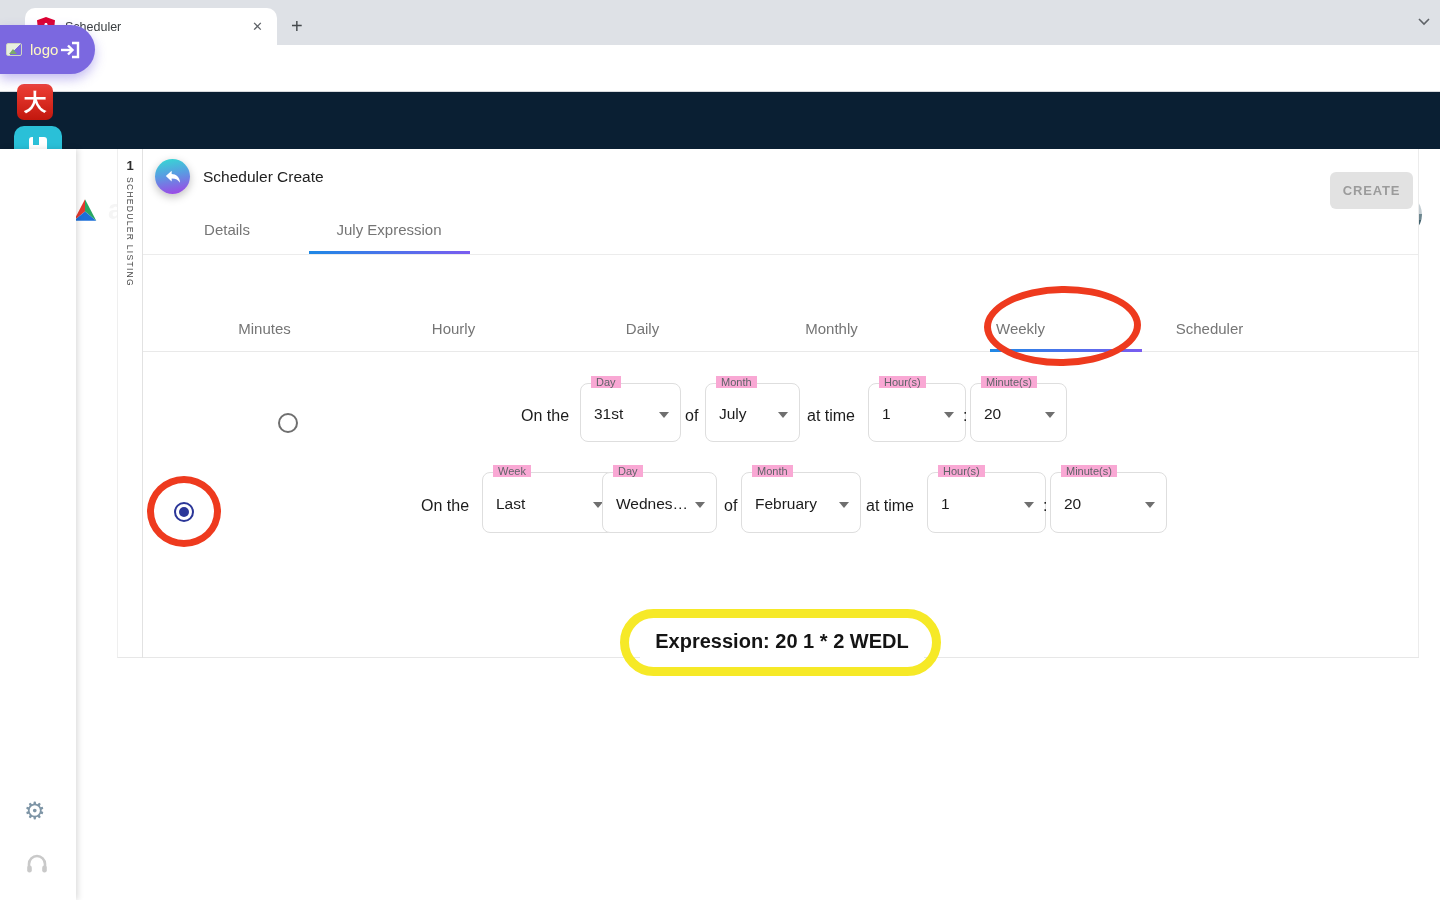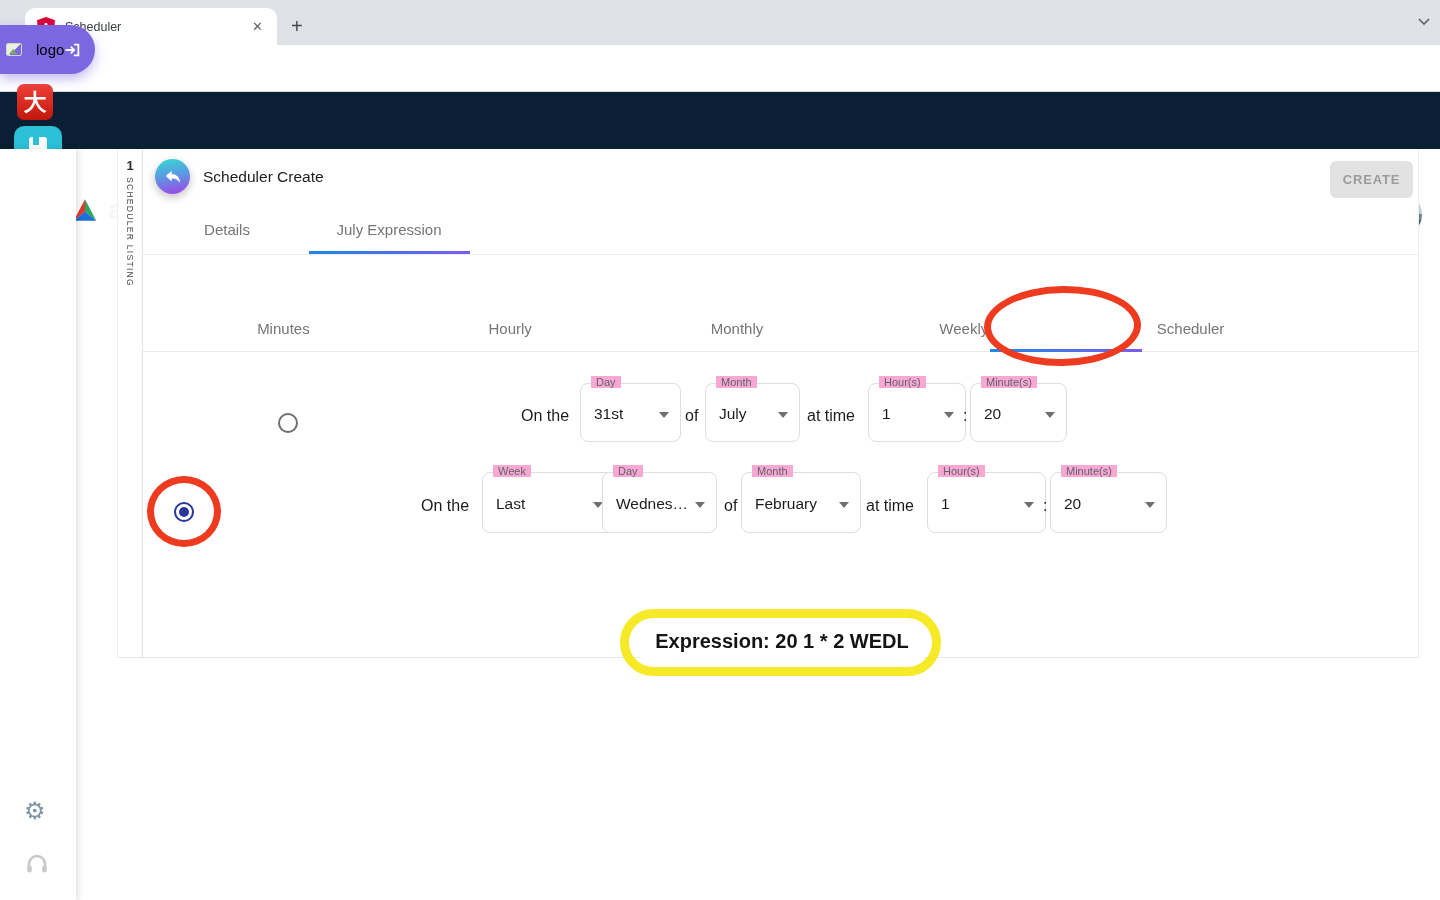--- a/index.html
+++ b/index.html
@@ -31,37 +31,37 @@
   #brand-text { color:#f5f5f5; font-size:27px; font-weight:bold; letter-spacing:0.5px; margin-left:8px; }
   #header-avatar { position:absolute; left:1377px; top:100px; width:45px; height:45px; border-radius:50%; overflow:hidden; cursor:pointer;
     background:linear-gradient(#c3cdd2 0 48%, #6b858e 48% 62%, #40606c 62% 100%); }
   #header-avatar:after { content:""; position:absolute; left:19px; top:12px; width:9px; height:22px; background:#8a8276; border-radius:4px 4px 2px 2px; }
 
   
   #sidebar { position:absolute; left:0; top:149px; width:76px; height:751px; background:#fff; box-shadow:2px 0 6px rgba(0,0,0,0.14); z-index:6; }
   #logo-pill { position:absolute; left:0; top:25px; width:95px; height:49px; background:#7b68e0; border-radius:0 26px 26px 0; box-shadow:0 5px 12px rgba(123,104,224,.45); display:flex; align-items:center; padding:0 14px 0 6px; cursor:pointer; z-index:7; }
   #broken-img { width:16px; height:13px; border:1px solid #cfd6c2; border-radius:2px; background:linear-gradient(135deg,#e8f0e0 55%, transparent 56%); position:relative; flex:0 0 auto; }
   #broken-img:after { content:""; position:absolute; left:2px; bottom:1px; width:0; height:0; border-left:4px solid transparent; border-right:4px solid transparent; border-bottom:5px solid #7ca96b; }
-  #logo-alt { color:#000000; font-size:15px; margin-left:14px; flex:1; }
+  #logo-alt { color:#fef9c3; font-size:15px; margin-left:8px; flex:1; }
   #pdf-app { position:absolute; left:17px; top:84px; width:36px; height:36px; border-radius:7px; background:linear-gradient(#ef4036,#c2170d); color:#fff; font-size:23px; font-weight:bold; display:flex; align-items:center; justify-content:center; cursor:pointer; }
   #book-app { position:absolute; left:14px; top:126px; width:48px; height:48px; border-radius:10px; background:#2ac0d8; display:flex; align-items:center; justify-content:center; cursor:pointer; }
   #book-glyph { width:18px; height:26px; background:#fff; border-radius:3px; position:relative; }
   #book-glyph:after { content:""; position:absolute; left:4px; top:0; width:6px; height:8px; background:#2ac0d8; }
   #gear-btn { position:absolute; left:24px; top:648px; font-size:24px; color:#7e95a6; cursor:pointer; }
   #headset-btn { position:absolute; left:25px; top:705px; cursor:pointer; }
 
   
   #card { position:absolute; left:117px; top:149px; width:1302px; height:509px; background:#fff; border-left:1px solid #efefef; border-right:1px solid #ececec; border-bottom:1px solid #e7e7e7; }
   #listing-strip { position:absolute; left:117px; top:149px; width:26px; height:509px; border-right:1px solid #e2e2e2; z-index:2; }
   #listing-index { position:absolute; left:0; top:9px; width:26px; text-align:center; font-size:13px; font-weight:bold; color:#2d2d2d; }
   #listing-label { position:absolute; left:13px; top:28px; transform:translateX(-50%); writing-mode:vertical-rl; font-size:8.5px; letter-spacing:1.3px; color:#4a4a4a; }
 
   #back-btn { position:absolute; left:155px; top:159px; width:35px; height:35px; border-radius:50%; background:linear-gradient(170deg,#33dcd2 0%,#5a9be2 45%,#a43fe6 100%); box-shadow:0 3px 8px rgba(0,0,0,.25); display:flex; align-items:center; justify-content:center; cursor:pointer; z-index:3; }
   #page-title { position:absolute; left:203px; top:168px; font-size:15.5px; font-weight:normal; color:#212121; z-index:3; }
-  #create-btn { position:absolute; left:1330px; top:161px; width:83px; height:37px; background:#e2e2e2; border:none; border-radius:6px; color:#9b9b9b; font-size:13px; font-weight:bold; letter-spacing:0.8px; font-family:inherit; cursor:default; z-index:3; }
+  #create-btn { position:absolute; left:1330px; top:172px; width:83px; height:37px; background:#e2e2e2; border:none; border-radius:6px; color:#9b9b9b; font-size:13px; font-weight:bold; letter-spacing:0.8px; font-family:inherit; cursor:default; z-index:3; }
 
   .main-tab { position:absolute; top:221px; font-size:15px; color:#757575; text-align:center; cursor:pointer; z-index:3; }
   #tab-underline { position:absolute; left:309px; top:251px; width:161px; height:3px; background:linear-gradient(90deg,#1e88e5,#7a5cf0); z-index:3; }
   #tabs-divider { position:absolute; left:143px; top:254px; width:1276px; height:1px; background:#ececec; }
 
   #subtab-row { position:absolute; left:170px; top:305px; width:1134px; height:46px; display:flex; z-index:3; }
   .subtab { flex:1; display:flex; align-items:center; justify-content:center; font-size:15px; color:#757575; cursor:pointer; }
   .subtab.active { color:#1d1d1d; }
   #subtab-divider { position:absolute; left:143px; top:351px; width:1276px; height:1px; background:#e9e9e9; }
   #subtab-underline { position:absolute; left:990px; top:349px; width:152px; height:3px; background:linear-gradient(90deg,#1e88e5,#7a5cf0); z-index:3; }
@@ -189,20 +189,21 @@
 <button id="create-btn">CREATE</button>
 
 <div class="main-tab" style="left:157px; width:140px;">Details</div>
 <div class="main-tab" style="left:309px; width:160px;">July Expression</div>
 <div id="tab-underline"></div>
 <div id="tabs-divider"></div>
 
 <div id="subtab-row">
   <div class="subtab">Minutes</div>
   <div class="subtab">Hourly</div>
+  <div class="subtab">Daily</div>
   <div class="subtab">Monthly</div>
   <div class="subtab">Weekly</div>
   <div class="subtab">Scheduler</div>
 </div>
 <div id="subtab-divider"></div>
 <div id="subtab-underline"></div>
 
 <div id="radio1"></div>
 <span class="rowtxt" style="left:521px; top:407px;">On the</span>
 <div class="sel" style="left:580px; top:383px; width:101px; height:59px;">

